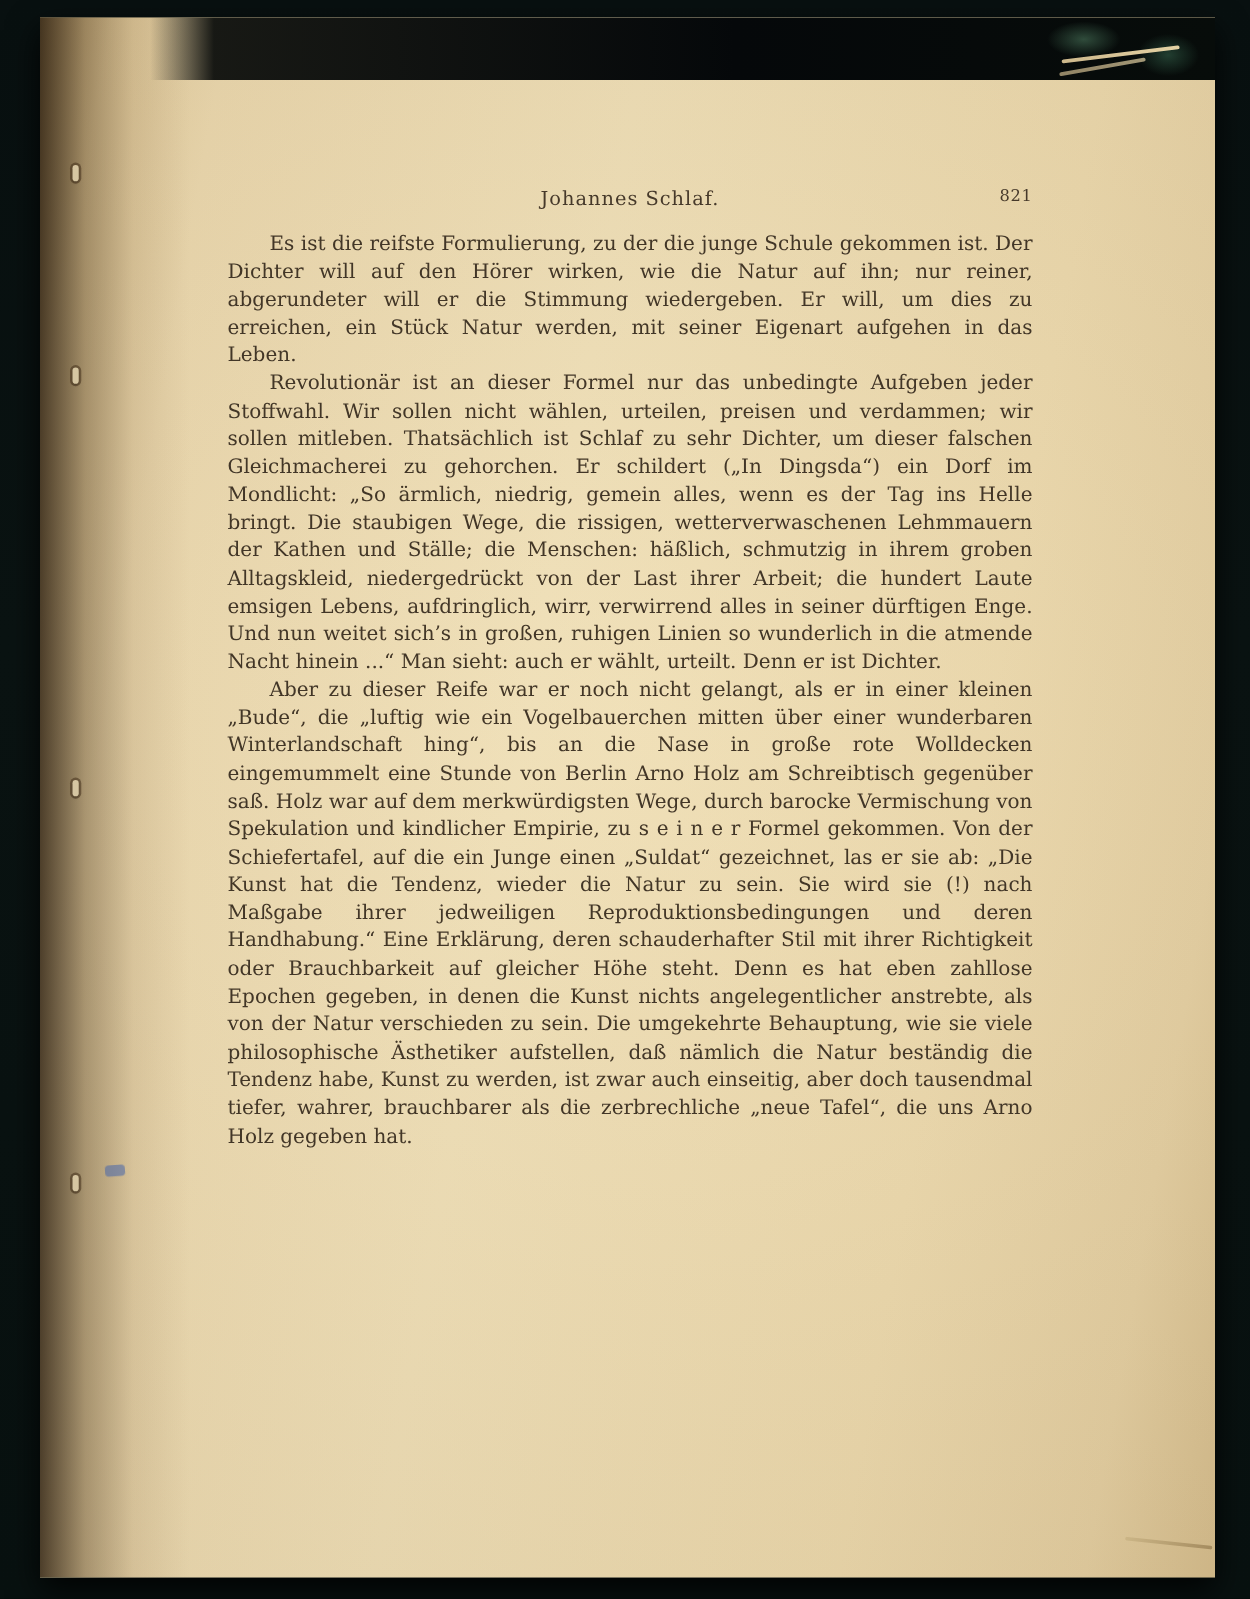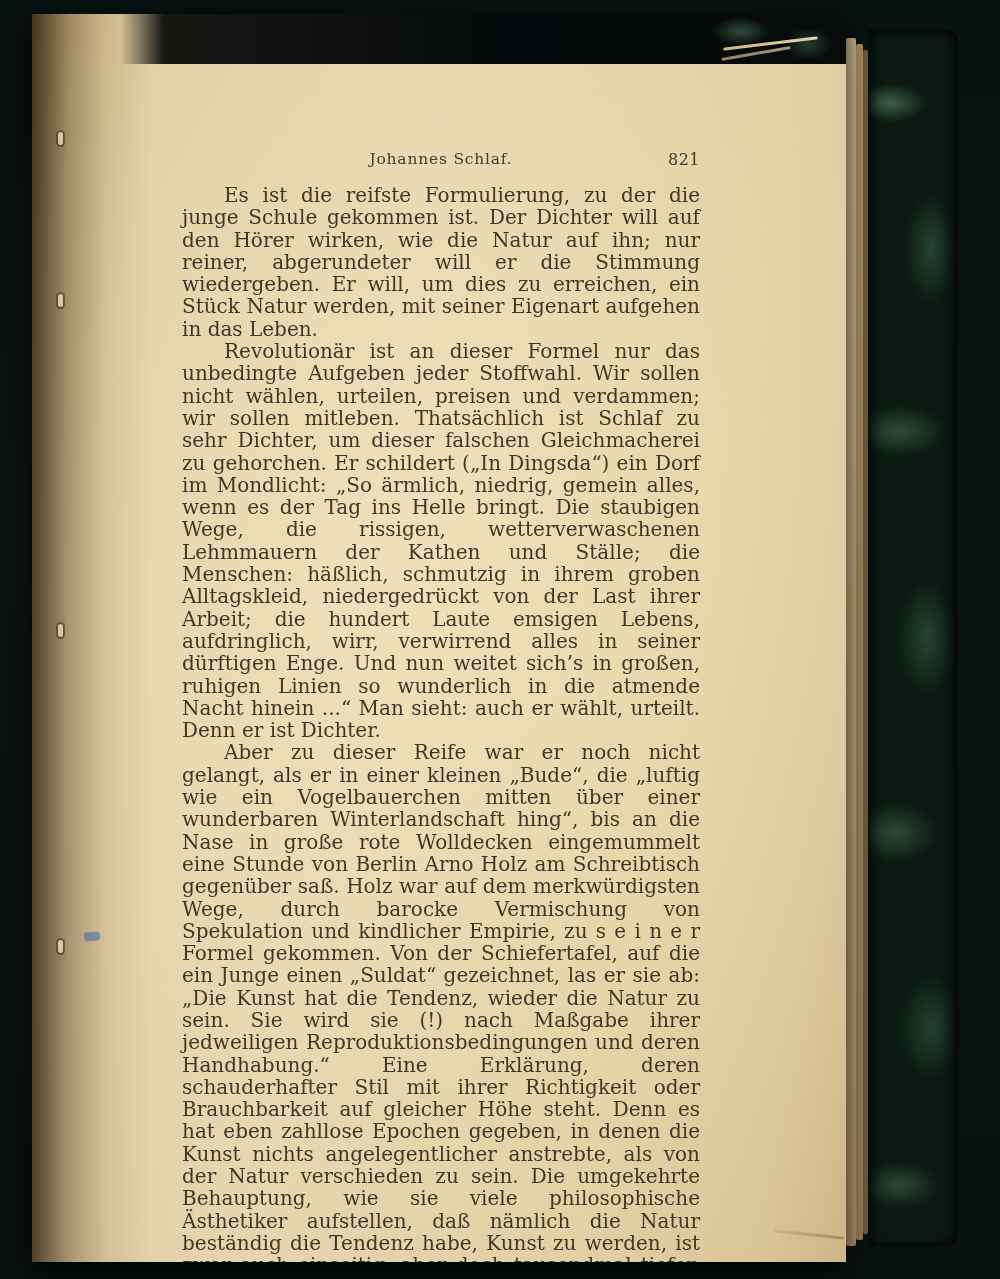--- a/index.html
+++ b/index.html
@@ -23,21 +23,21 @@
       radial-gradient(ellipse 60px 35px at 35% 95%, rgba(90,142,110,.40), transparent 65%);
     box-shadow:inset -6px 0 12px rgba(0,0,0,.7), inset 4px 0 8px rgba(0,0,0,.6);
   }
   
   .edge{position:absolute;border-radius:2px;}
   .edge-1{left:846px;top:38px;width:10px;height:1208px;background:linear-gradient(180deg,#d3bc92,#c4ab7e 50%,#b59a6c);}
   .edge-2{left:856px;top:44px;width:7px;height:1196px;background:linear-gradient(180deg,#a98f64,#977d54);}
   .edge-3{left:863px;top:50px;width:5px;height:1184px;background:#6e5a3e;}
   
   .page{
-    position:absolute;left:32px;top:14px;width:814px;height:1248px;overflow:hidden;
+    position:absolute;left:32px;top:14px;width:940px;height:1248px;overflow:hidden;
     background:
       radial-gradient(ellipse 120% 90% at 50% 45%, rgba(255,245,215,.10), rgba(90,60,20,.10) 95%),
       linear-gradient(100deg,#c3a97a 0%,#e0ca9c 5%,#ebd8ae 13%,#efdfb7 42%,#ecd9ad 74%,#e4cfa2 91%,#d6be8e 100%);
     box-shadow:0 10px 24px rgba(0,0,0,.85);
   }
   .gutter{
     position:absolute;left:0;top:0;width:120px;height:100%;
     background:linear-gradient(90deg,rgba(35,22,8,.78) 0%,rgba(84,62,32,.42) 30%,rgba(140,110,70,.16) 62%,rgba(140,110,70,0) 100%);
   }
   .top-band{
@@ -70,27 +70,27 @@
   
   .header-row{
     position:absolute;left:150px;right:146px;top:136px;height:24px;
     color:#46392a;
   }
   .running-title{
     position:absolute;left:0;right:0;text-align:center;
     font-size:15.5px;letter-spacing:.8px;
   }
   .page-number{
-    position:absolute;right:0;top:0;font-size:16px;letter-spacing:.5px;
+    position:absolute;right:0;top:0;font-size:13px;letter-spacing:.5px;
   }
   .text-block{
     position:absolute;left:150px;right:146px;top:170px;bottom:26px;
     color:#42362
 7;color:#423627;
-    font-size:20px;line-height:22.3px;text-align:justify;
+    font-size:16px;line-height:22.3px;text-align:justify;
     hyphens:auto;-webkit-hyphens:auto;
   }
   .text-block p{margin:0;text-indent:2.1em;}
 </style>
 </head>
 <body>
 
 <div class="scene">
 
   <div class="cover"></div>

